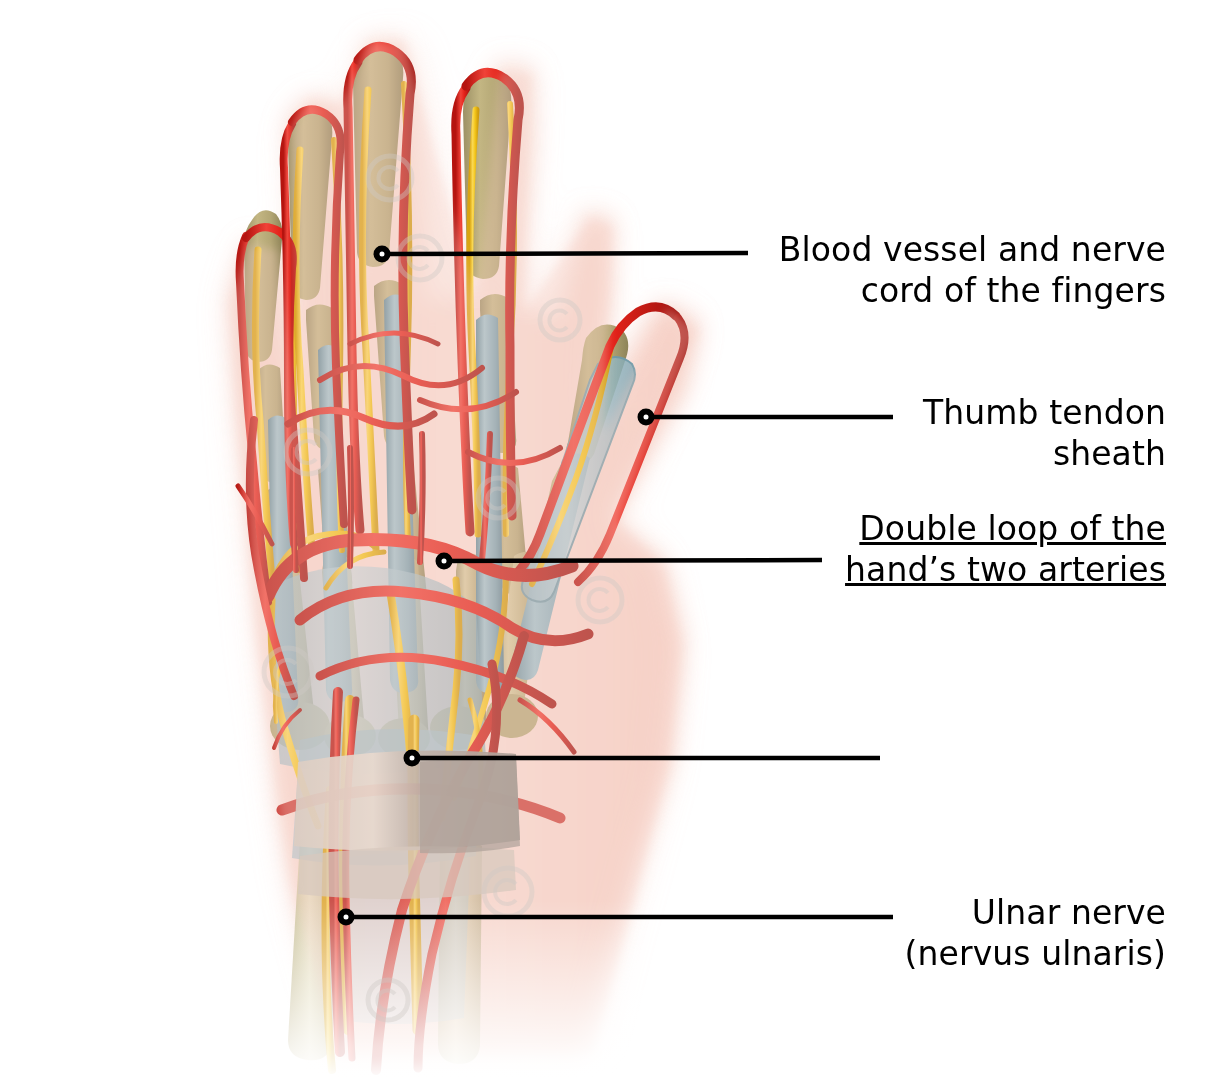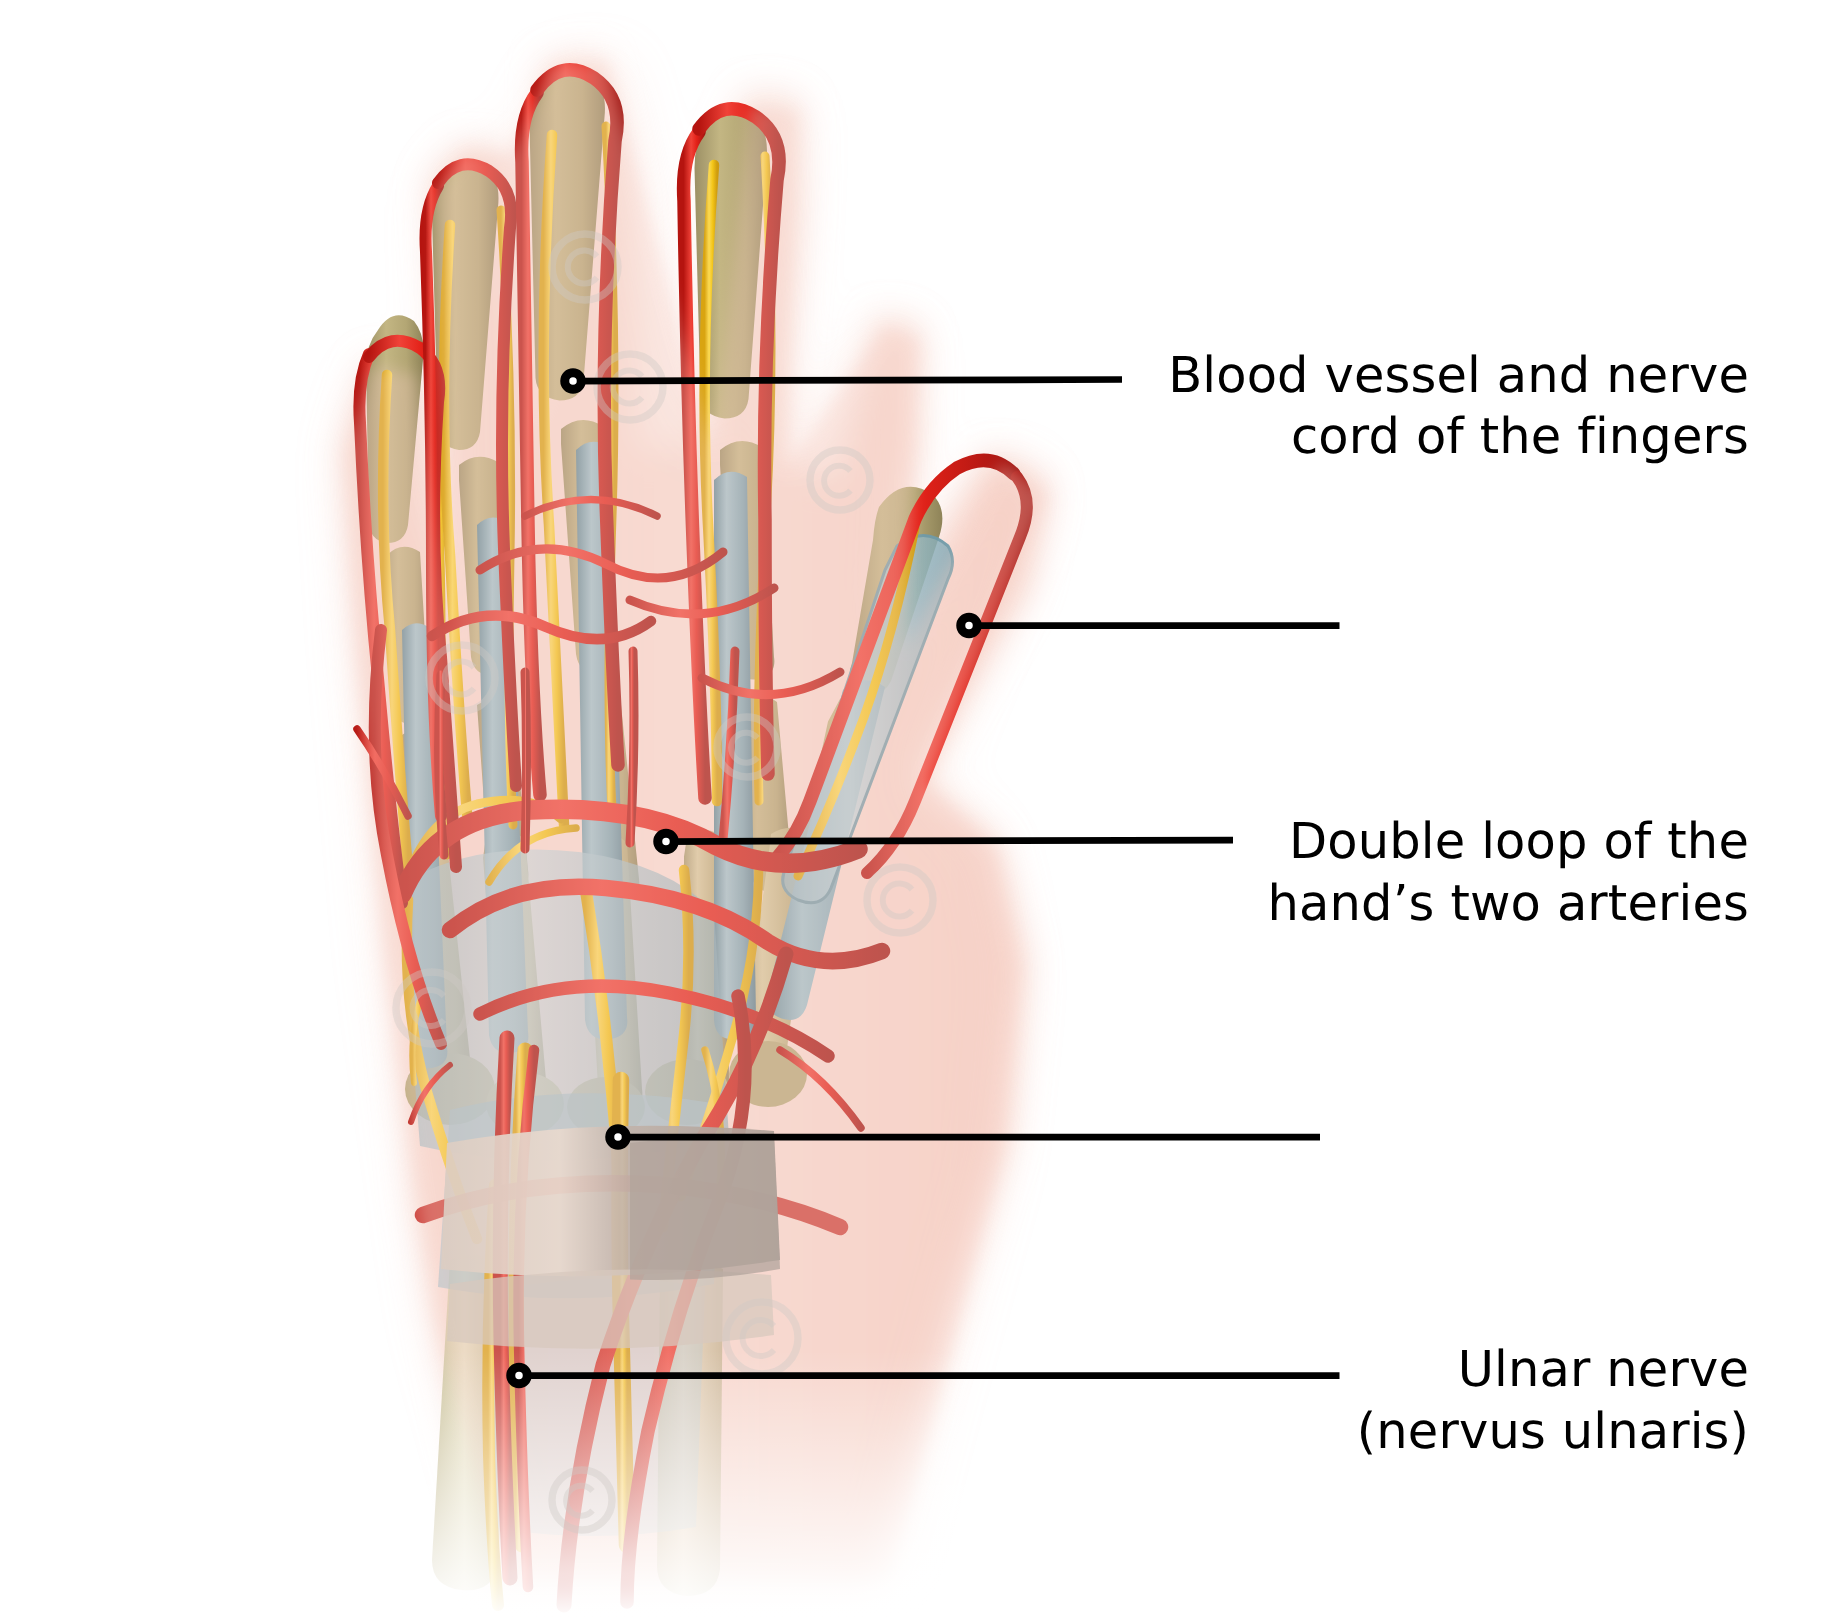--- a/index.html
+++ b/index.html
@@ -295,21 +295,23 @@
       <circle cx="646" cy="417" r="5.5"></circle>
       <circle cx="444" cy="561" r="5.5"></circle>
       <circle cx="412" cy="758" r="5.5"></circle>
       <circle cx="346" cy="917" r="5.5"></circle>
     </g>
   </svg>
 
   <div class="label" style="left:720px;top:229px;width:446px;">Blood vessel and nerve
 cord of the fingers</div>
 
-
-  <div class="label" style="left:720px;top:540px;width:446px;">Double loop of the
+  <div class="label" style="left:760px;top:392px;width:406px;">Thumb tendon
+sheath</div>
+
+  <div class="label" style="left:720px;top:508px;width:446px;text-decoration:underline;">Double loop of the
 hand’s two arteries</div>
 
 
   <div class="label" style="left:720px;top:892px;width:446px;text-align:right;">Ulnar nerve
 (nervus ulnaris)</div>
 
 </div>
 
 </body></html>

